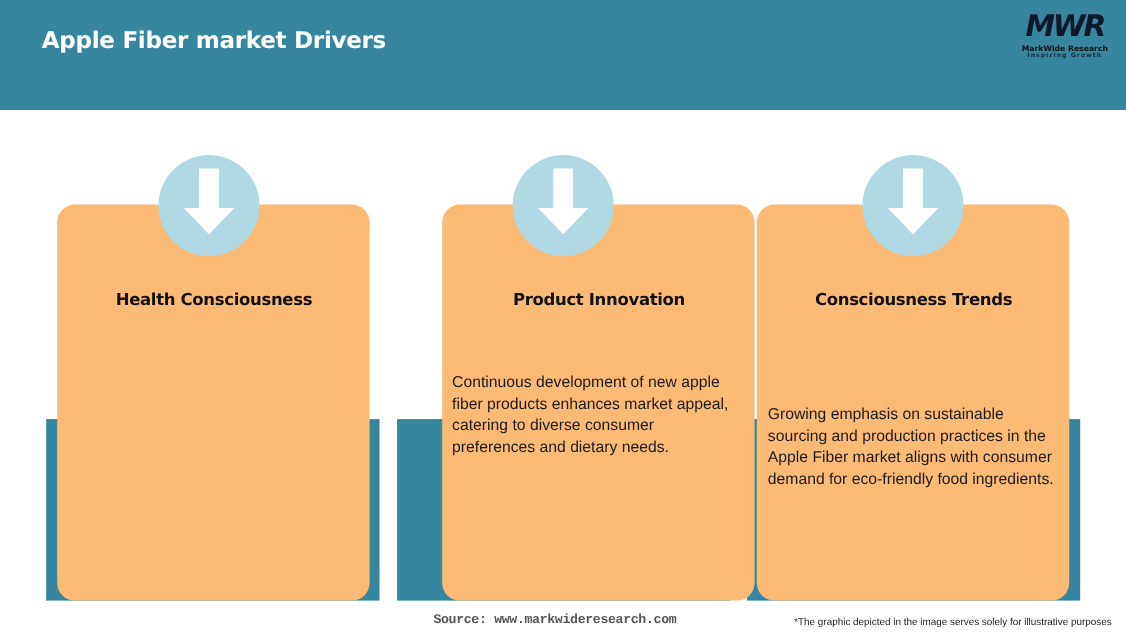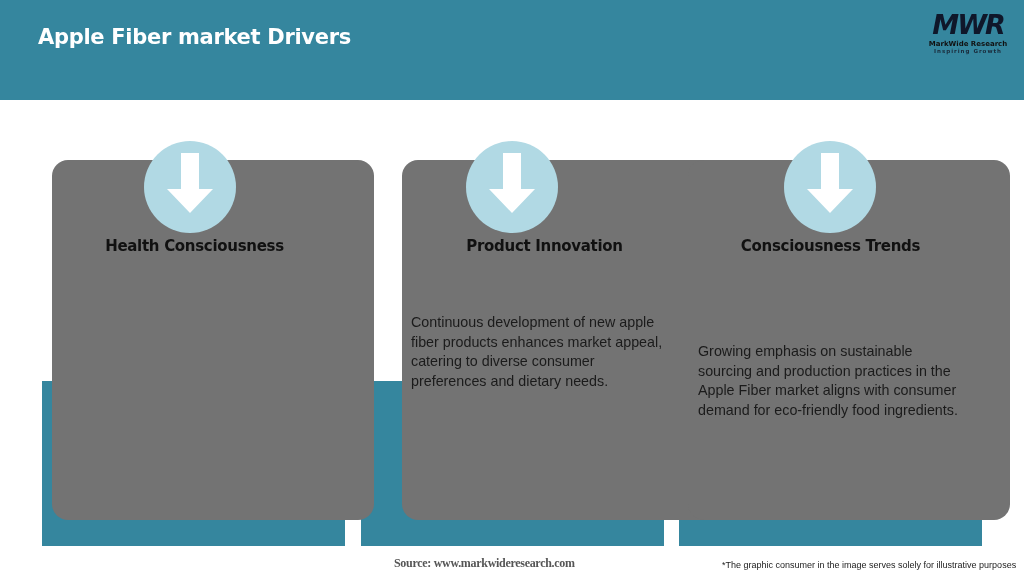--- a/index.html
+++ b/index.html
@@ -4,26 +4,26 @@
 <style>
 *{margin:0;padding:0;box-sizing:border-box;}
 body{width:1024px;height:576px;background:#ffffff;position:relative;overflow:hidden;font-family:"Liberation Sans",sans-serif;}
 .header{position:absolute;left:0;top:0;width:1024px;height:100px;background:#35869e;}
 .title{position:absolute;left:38px;top:25px;color:#ffffff;font-family:"DejaVu Sans",sans-serif;font-weight:bold;font-size:21px;letter-spacing:-0.3px;}
 .logo{position:absolute;left:922px;top:10px;width:92px;height:48px;text-align:center;}
 .logo-mark{font-family:"DejaVu Sans",sans-serif;font-weight:bold;font-style:italic;font-size:27px;color:#0f172a;letter-spacing:-2px;line-height:30px;}
 .logo-name{font-family:"DejaVu Sans",sans-serif;font-weight:bold;font-size:7px;color:#111;line-height:8px;}
 .logo-tag{font-family:"DejaVu Sans",sans-serif;font-weight:bold;font-size:5.5px;color:#1a2a3a;letter-spacing:1px;line-height:7px;}
 .teal-back{position:absolute;background:#35869e;top:381px;height:165px;width:303px;}
-.card{position:absolute;top:160px;width:322px;height:360px;background:#737373;border-radius:16px;}
+.card{position:absolute;top:186px;width:284px;height:360px;background:#fdba74;border-radius:16px;}
 .icon-circle{position:absolute;top:141px;width:92px;height:92px;border-radius:50%;background:#b1d9e4;}
 .icon-circle svg{position:absolute;left:21px;top:12px;}
 .card-title{position:absolute;top:77px;left:0;width:285px;text-align:center;font-family:"DejaVu Sans",sans-serif;font-weight:bold;font-size:15px;color:#111;letter-spacing:-0.3px;}
 .card-text{position:absolute;top:153px;left:13px;width:262px;font-size:14.3px;line-height:19.5px;color:#1b1b1b;}
-.source{position:absolute;left:394px;top:556px;font-family:Liberation Serif, serif;font-weight:bold;font-size:12px;color:#555;letter-spacing:-0.3px;}
+.source{position:absolute;left:394px;top:556px;font-family:Liberation Mono, monospace;font-weight:bold;font-size:12px;color:#555;letter-spacing:-0.3px;}
 .disclaimer{position:absolute;left:722px;top:560px;font-size:9px;color:#222;}
 </style>
 </head>
 <body>
 
 <div class="header">
   <div class="title">Apple Fiber market Drivers</div>
   <div class="logo">
     <div class="logo-mark">MWR</div>
     <div class="logo-name">MarkWide Research</div>
@@ -58,13 +58,13 @@
   <div class="card-title">Consciousness Trends</div>
   <div class="card-text" style="left:10px;margin-top:29px;">Growing emphasis on sustainable sourcing and production practices in the Apple Fiber market aligns with consumer demand for eco-friendly food ingredients.</div>
 </div>
 <div class="icon-circle" style="left:784px;">
   <svg width="50" height="62" viewBox="0 0 50 62">
       <path d="M16 0 H34 V36 H48 L25 60 L2 36 H16 Z" fill="#ffffff"></path>
     </svg>
 </div>
 
 <div class="source">Source: www.markwideresearch.com</div>
-<div class="disclaimer">*The graphic consumer in the image serves solely for illustrative purposes</div>
+<div class="disclaimer">*The graphic depicted in the image serves solely for illustrative purposes</div>
 
 </body></html>

